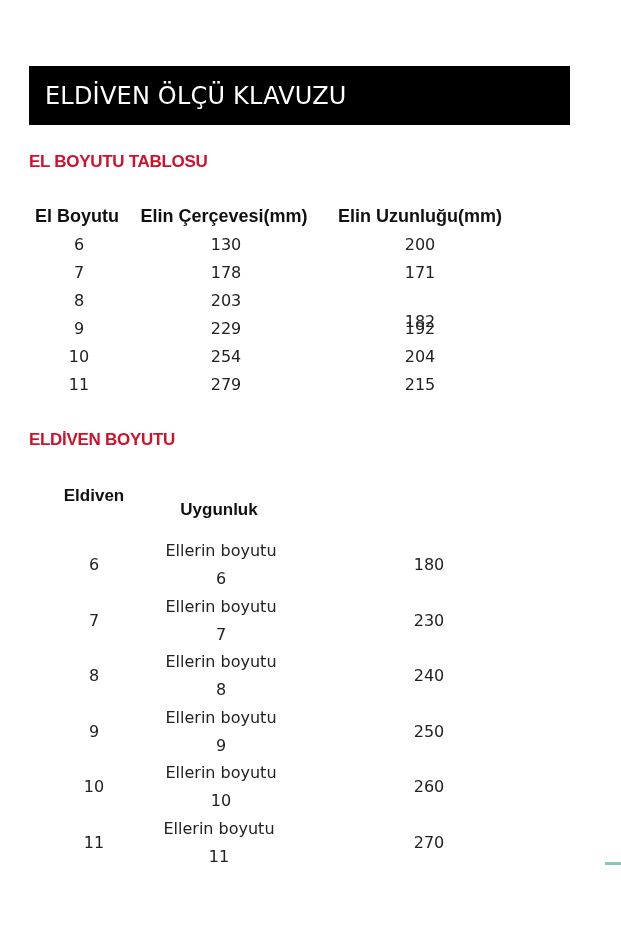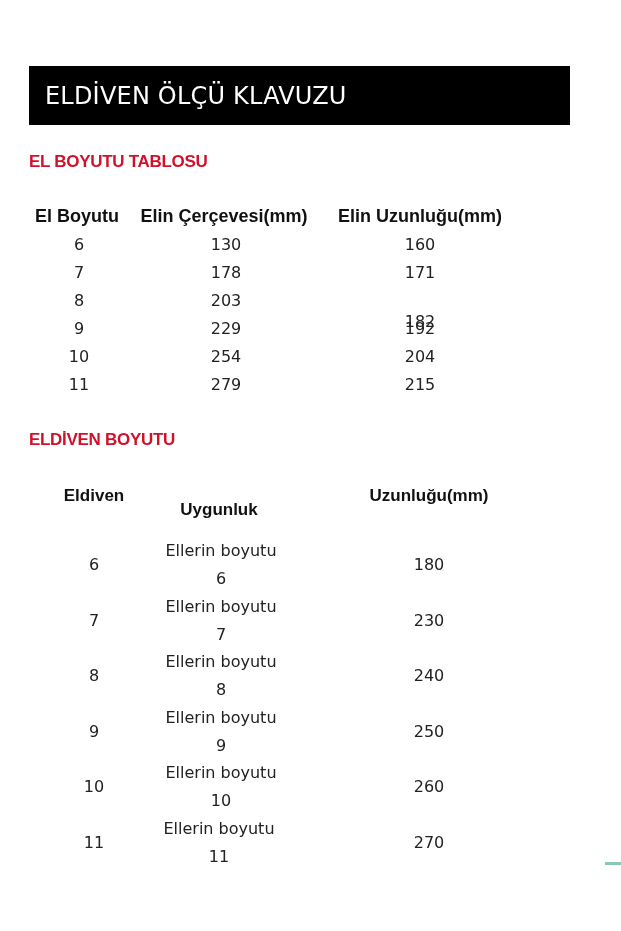--- a/index.html
+++ b/index.html
@@ -41,21 +41,21 @@
 
 <div>
 
   <div class="cell hdr" style="left:29px; top:206px; width:96px;">El Boyutu</div>
   <div class="cell hdr" style="left:126px; top:206px; width:196px;">Elin Çerçevesi(mm)</div>
   <div class="cell hdr" style="left:322px; top:206px; width:196px;">Elin Uzunluğu(mm)</div>
 
   <div>
     <div class="cell val" style="left:49px; top:235px; width:60px;">6</div>
     <div class="cell val" style="left:176px; top:235px; width:100px;">130</div>
-    <div class="cell val" style="left:370px; top:235px; width:100px;">160</div>
+    <div class="cell val" style="left:370px; top:235px; width:100px;">200</div>
   </div>
   <div>
     <div class="cell val" style="left:49px; top:263px; width:60px;">7</div>
     <div class="cell val" style="left:176px; top:263px; width:100px;">178</div>
     <div class="cell val" style="left:370px; top:263px; width:100px;">171</div>
   </div>
   <div>
     <div class="cell val" style="left:49px; top:291px; width:60px;">8</div>
     <div class="cell val" style="left:176px; top:291px; width:100px;">203</div>
     <div class="cell val" style="left:370px; top:291px; width:100px;margin-top:21px;">182</div>
@@ -79,21 +79,20 @@
 
 <div class="section-title" style="top:430px;">ELDİVEN BOYUTU</div>
 
 <div>
 
   <div class="cell hdr2" style="left:34px; top:482px; width:120px;">
     <div>Eldiven</div>
   </div>
   <div class="cell hdr2" style="left:149px; top:496px; width:140px;">Uygunluk</div>
   <div class="cell hdr2" style="left:319px; top:482px; width:220px;">
-    <div>Uzunluğu(mm)</div>
   </div>
 
   <div>
     <div class="cell val" style="left:64px; top:555px; width:60px;">6</div>
     <div class="cell fit" style="left:146px; top:537px; width:150px;">
       <div>Ellerin boyutu</div>
       <div>6</div>
     </div>
     <div class="cell val" style="left:379px; top:555px; width:100px;">180</div>
   </div>

